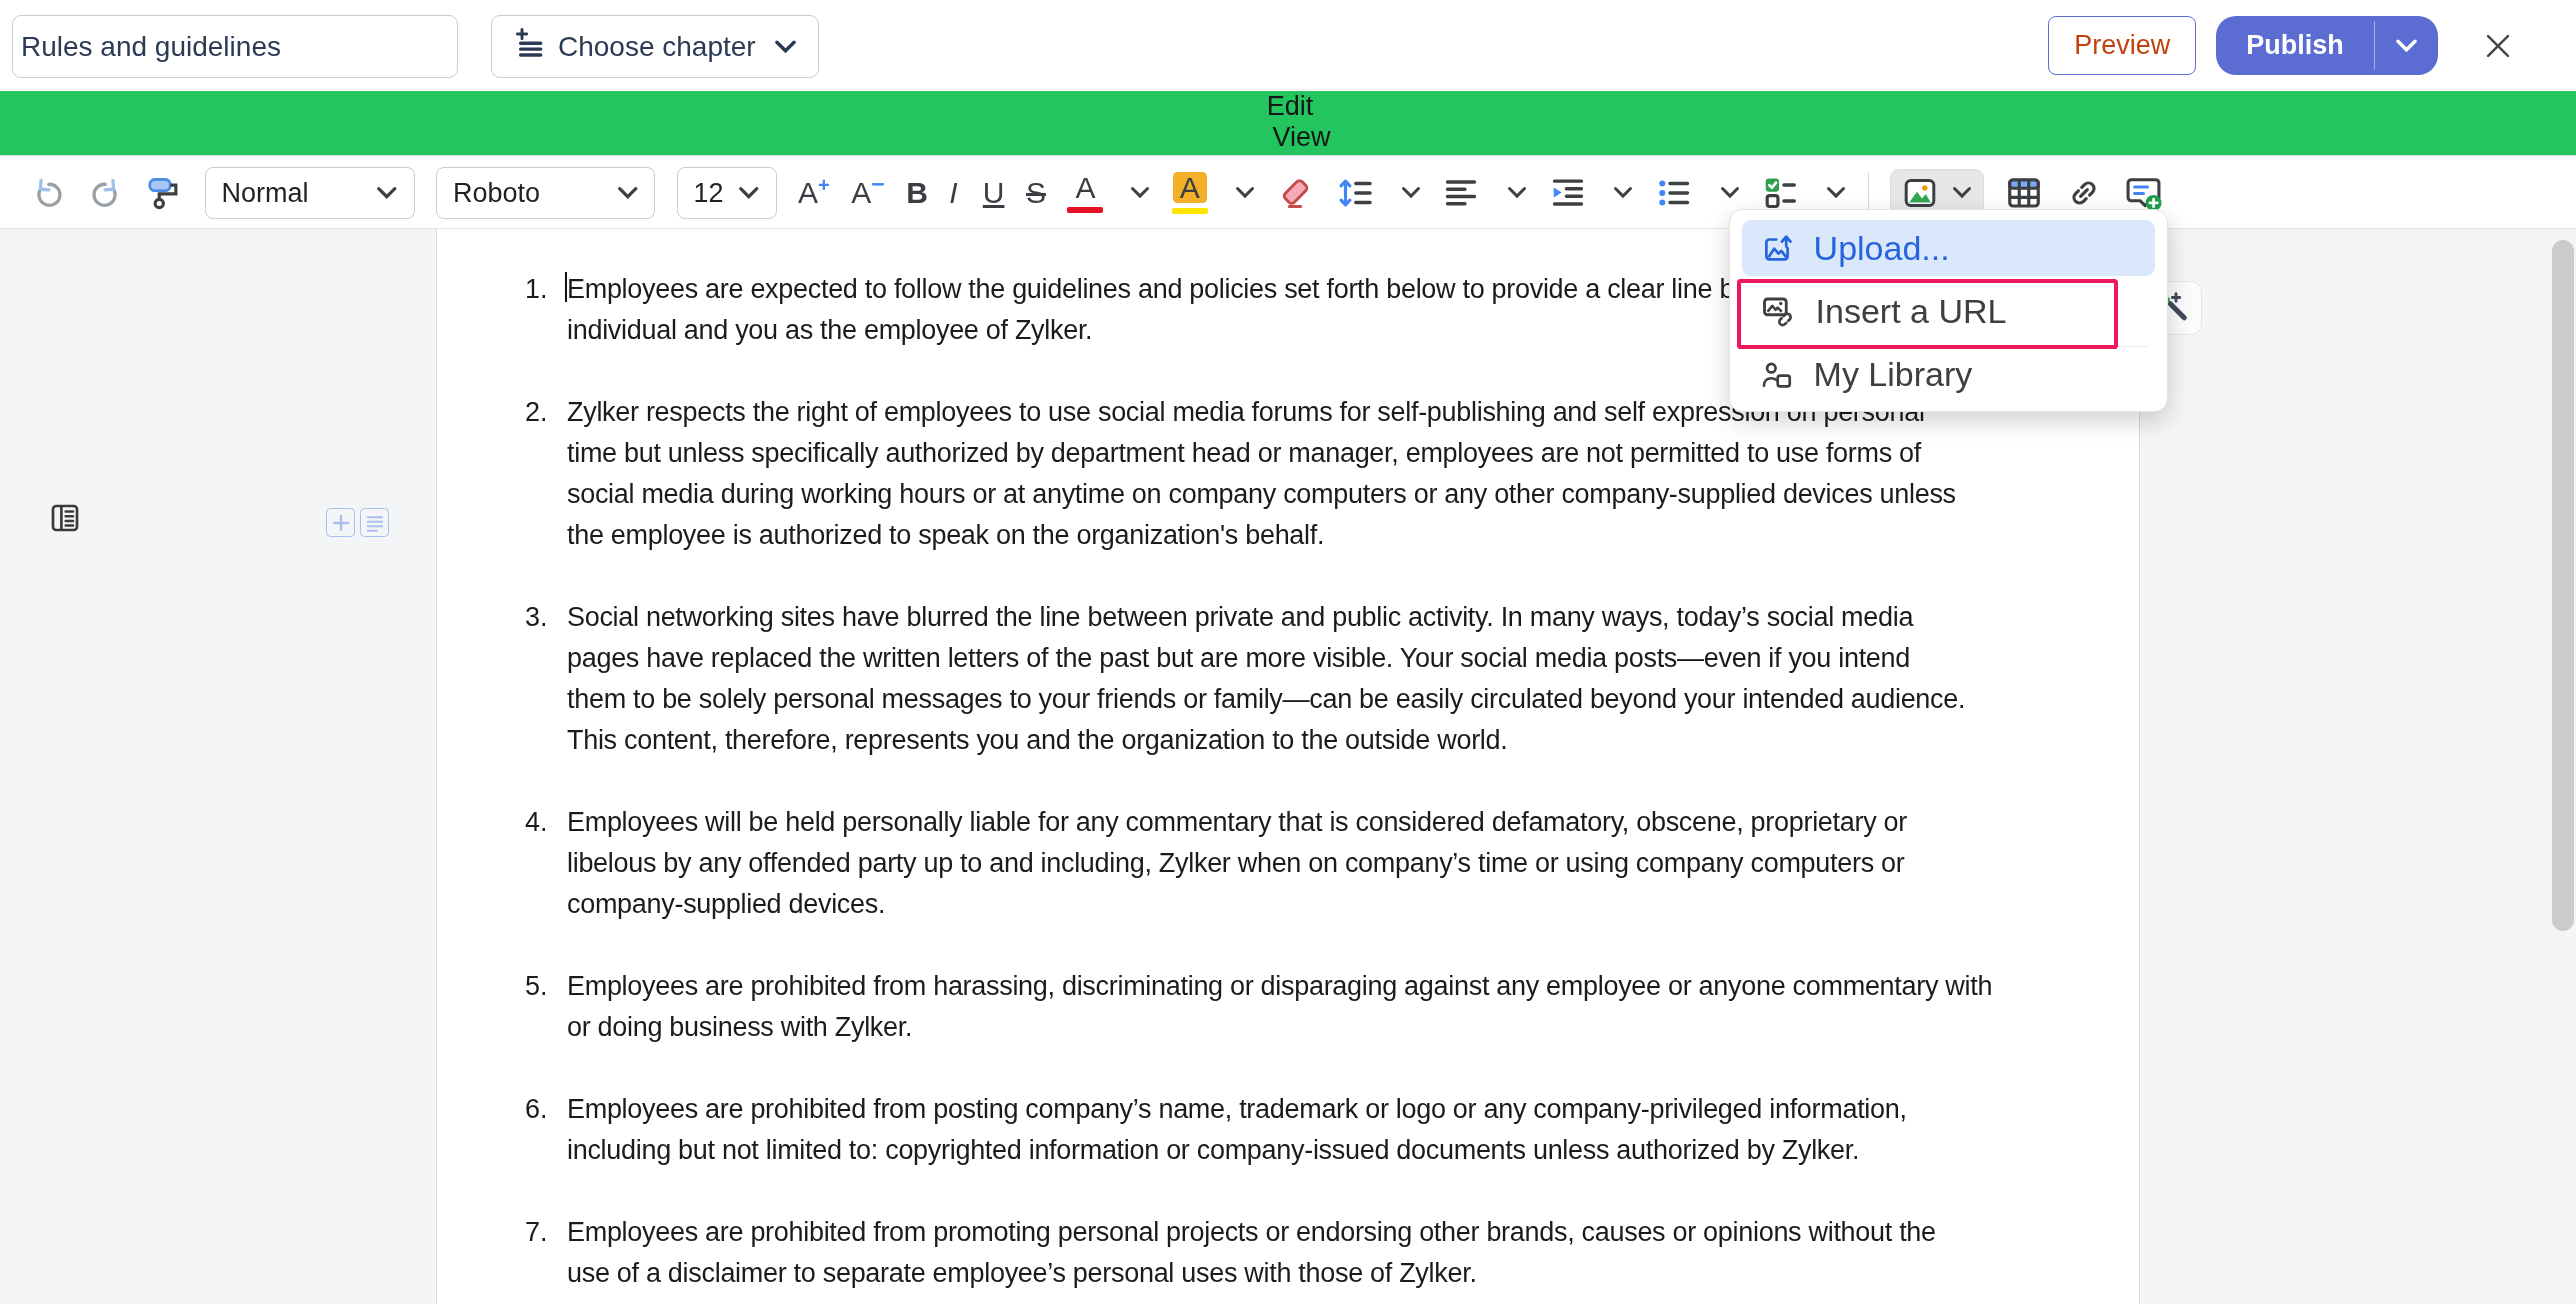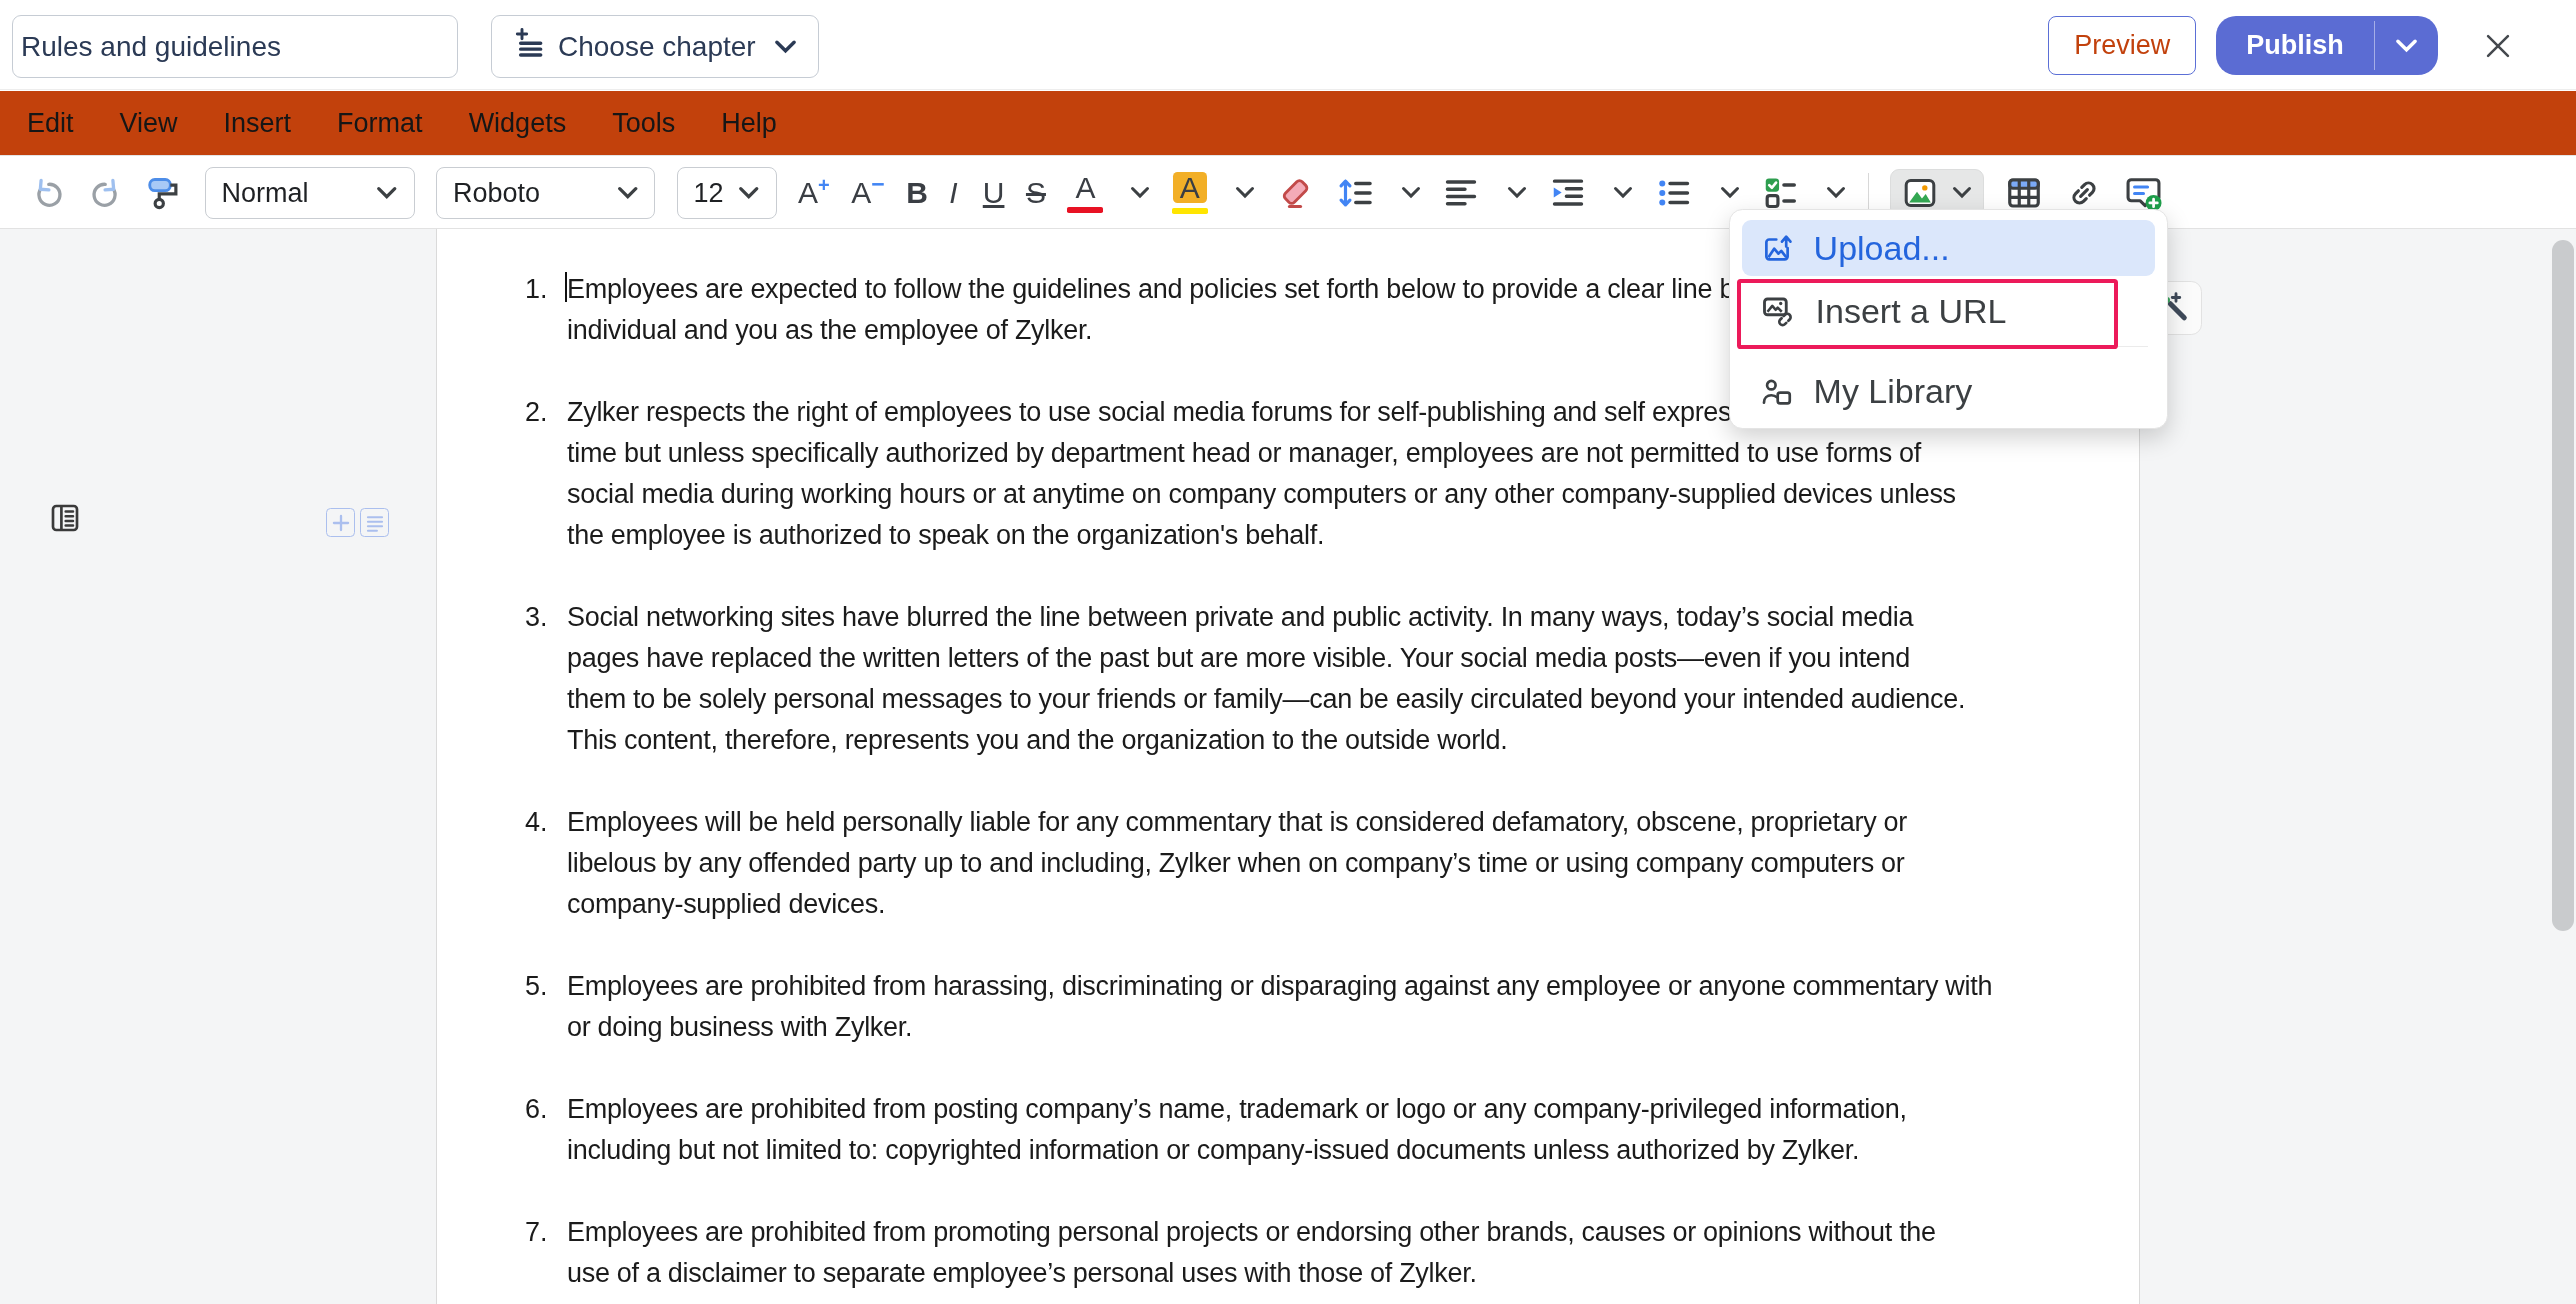--- a/index.html
+++ b/index.html
@@ -24,22 +24,22 @@
   .publish-btn { height:59px; border-radius:20px; background:#5b6cd3; color:#fff;
     display:flex; align-items:stretch; cursor:pointer; overflow:hidden; }
   .publish-main { display:flex; align-items:center; padding:0 30px; font-size:27px; font-weight:bold; }
   .publish-split { width:1.3px; background:rgba(255,255,255,.45); margin:5.4px 0; }
   .publish-caret { display:flex; align-items:center; padding:0 20px; }
   .close-btn { margin-left:20px; width:39px; height:39px; display:flex; align-items:center;
     justify-content:center; cursor:pointer; }
 
   
   .menubar { position:absolute; left:0; top:91px; width:2576px; height:65px;
-    background:#c2410c; border-bottom:0.9px solid #e3e4e5;
-    display:flex; align-items:center; padding-left:27px; }
+    background:#22c55e; border-bottom:0.9px solid #e3e4e5;
+    display:flex; align-items:center; padding-left:27px;flex-direction:column; }
   .menu-item { font-size:27px; color:#161616; padding:0 23px; cursor:pointer; }
   .menu-item:first-child { padding-left:0; }
 
   
   .toolbar { position:absolute; left:0; top:158px; width:2576px; height:71px;
     background:#ffffff; border-bottom:0.9px solid #e2e2e2;
     display:flex; align-items:center; padding-left:30px; gap:21.5px; }
   .tbtn { display:flex; align-items:center; justify-content:center; cursor:pointer; position:relative; }
   .chev { flex:none; margin-left:5.4px; }
   .tsel { height:52px; border:1.3px solid #c9cdd2; border-radius:8px; background:#fff;
@@ -78,21 +78,21 @@
 
   
   .img-menu { position:absolute; left:1729px; top:209px; width:439px; z-index:50;
     background:#ffffff; border:0.9px solid #e4e4e4; border-radius:13.4px;
     box-shadow:0 9px 25px rgba(0,0,0,.18); padding:10px 11.6px 9px 11.6px; }
   .im-row { display:flex; align-items:center; gap:20px; border-radius:9px;
     padding:0 18px; cursor:pointer; }
   .im-upload { height:56px; background:#dbe7fb; }
   .im-upload .im-label { color:#2465dd; }
   .im-insert { height:70px; }
-  .im-library { height:54px; margin-top:18px; }
+  .im-library { height:54px; margin-top:1px; }
   .im-label { font-size:34px; color:#3c4043; }
   .im-sep { height:0.9px; background:#ebebeb; margin:0 7.2px; }
   .anno-box { position:absolute; left:7.2px; top:69px; width:381px; height:70px;
     border:4.5px solid #ec1a5a; border-radius:3.6px; pointer-events:none; z-index:60; }
 
   
   .scroll-thumb { position:absolute; left:2552px; top:240px; width:22.4px; height:691px;
     background:#c9cbcd; border-radius:11.6px; z-index:70; cursor:pointer; }
 </style>
 </head>

